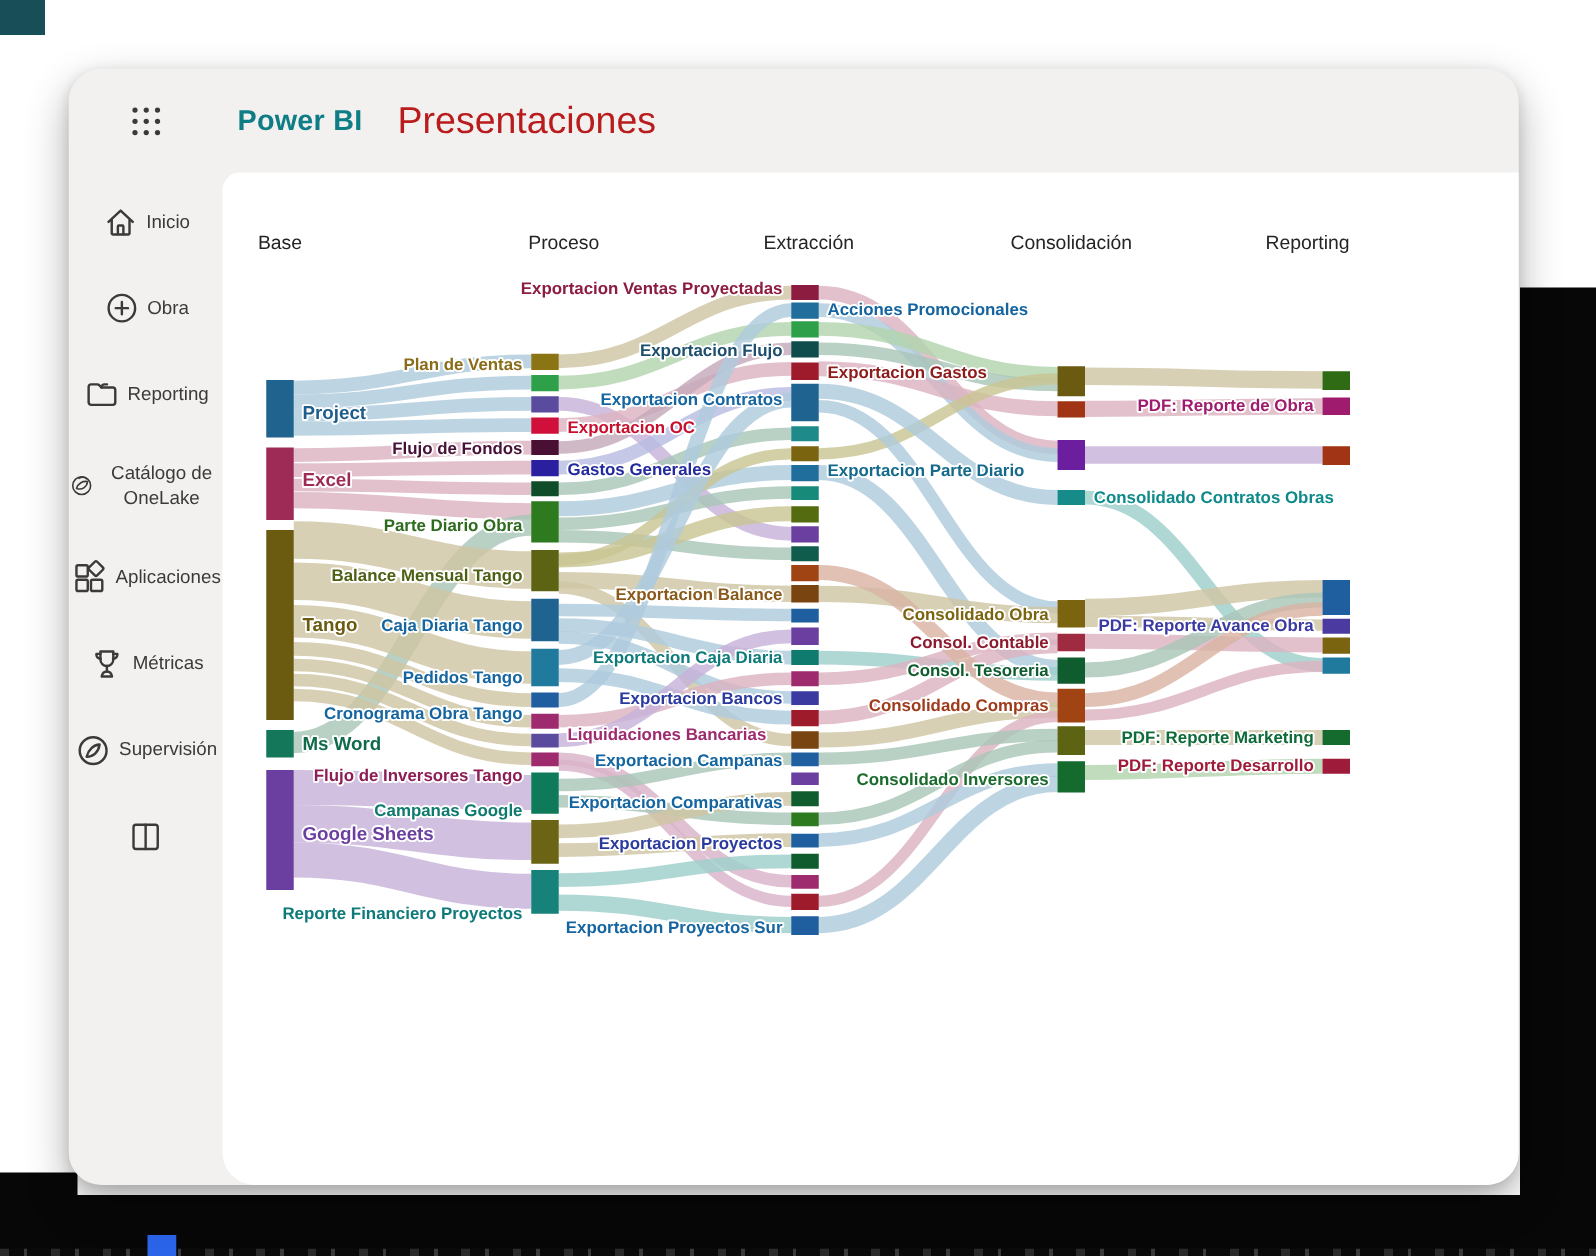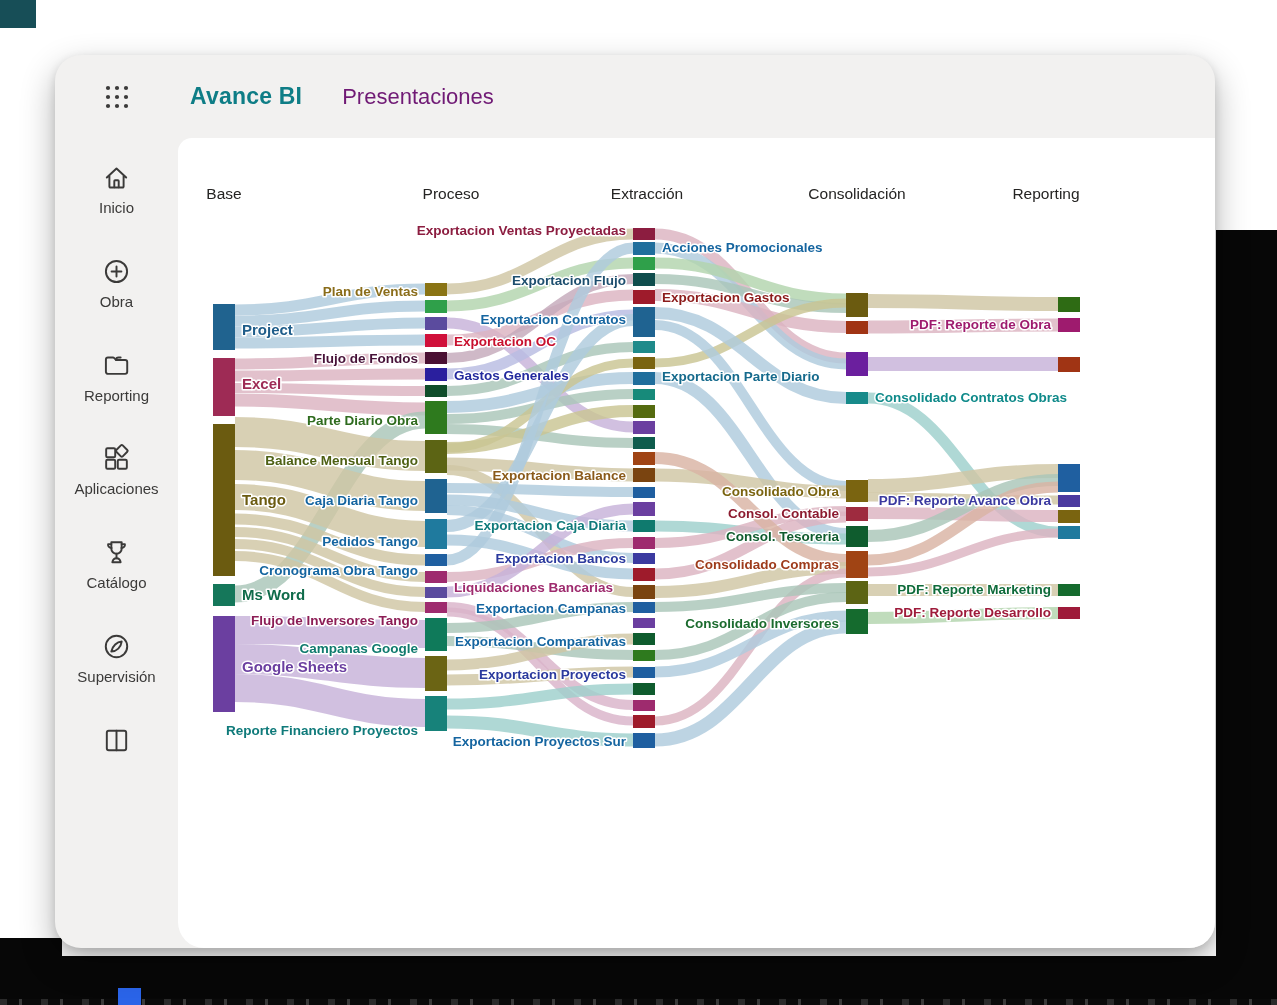--- a/index.html
+++ b/index.html
@@ -13,26 +13,26 @@
   .taskbar-accent{position:absolute;left:118px;top:988px;width:23px;height:17px;background:#2a64e8;}
   .noise{position:absolute;left:0;top:999px;width:1277px;height:6px;
     background:repeating-linear-gradient(90deg,#2a2a2a 0 7px,#0a0a0a 7px 19px,#3a3a3a 19px 22px,#0a0a0a 22px 41px);}
 
   
   .app-window{position:absolute;left:55px;top:55px;width:1160px;height:893px;background:#f2f1f0;
     border-radius:26px;box-shadow:0 14px 34px rgba(0,0,0,.30),0 3px 10px rgba(0,0,0,.12);overflow:hidden;}
   .app-header{position:absolute;left:0;top:0;right:0;height:83px;display:flex;align-items:center;}
   .waffle{margin-left:47px;width:30px;height:30px;display:flex;align-items:center;justify-content:center;cursor:pointer;}
   .app-title{margin-left:58px;font-size:23px;font-weight:bold;color:#0e7d86;letter-spacing:.2px;cursor:pointer;}
-  .page-title{margin-left:40px;font-size:22px;color:#701a75;}
+  .page-title{margin-left:28px;font-size:30px;color:#b91c1c;}
 
   
   .sidebar{position:absolute;left:0;top:83px;width:123px;bottom:0;display:flex;flex-direction:column;
     align-items:center;padding-top:24px;gap:38px;overflow:hidden;}
-  .side-item{display:flex;flex-direction:column;align-items:center;gap:5px;cursor:pointer;min-height:30px;}
+  .side-item{display:flex;flex-direction:row;align-items:center;gap:5px;cursor:pointer;min-height:30px;}
   .side-item svg{width:31px;height:31px;stroke:#3b3a39;fill:none;stroke-width:1.5;stroke-linecap:round;stroke-linejoin:round;}
   .side-label{font-size:15px;color:#3b3a39;text-align:center;line-height:1.32;max-width:110px;}
 
   
   .content-panel{position:absolute;left:123px;top:83px;right:0;bottom:0;background:#ffffff;
     border-radius:14px 0 0 26px;}
 
   
   .sankey-svg{position:absolute;left:0;top:0;width:1277px;height:1005px;pointer-events:none;}
   .col-title{font-family:"Liberation Sans",sans-serif;font-size:15.5px;fill:#252423;}
@@ -61,21 +61,21 @@
               <circle cx="24" cy="6" r="2.1"></circle>
             <circle cx="6" cy="15" r="2.1"></circle>
               <circle cx="15" cy="15" r="2.1"></circle>
               <circle cx="24" cy="15" r="2.1"></circle>
             <circle cx="6" cy="24" r="2.1"></circle>
               <circle cx="15" cy="24" r="2.1"></circle>
               <circle cx="24" cy="24" r="2.1"></circle>
           </g>
         </svg>
       </div>
-      <div class="app-title">Avance BI</div>
+      <div class="app-title">Power BI</div>
       <div class="page-title">Presentaciones</div>
     </div>
 
     <nav class="sidebar">
         <div class="side-item">
           <svg viewBox="0 0 24 24">
             <path d="M4.5 12 12 5l7.5 7M6.5 10.4V19a.8.8 0 0 0 .8.8h9.4a.8.8 0 0 0 .8-.8v-8.6"></path>
             <path d="M10.3 19.6v-4.8a.6.6 0 0 1 .6-.6h2.2a.6.6 0 0 1 .6.6v4.8"></path>
           </svg>
           <div class="side-label">Inicio</div>
@@ -86,38 +86,46 @@
             <path d="M12 8.2v7.6M8.2 12h7.6"></path>
           </svg>
           <div class="side-label">Obra</div>
         </div>
         <div class="side-item">
           <svg viewBox="0 0 24 24">
             <path d="M3.8 7.4c0-.9.7-1.6 1.6-1.6h3.8c.4 0 .8.2 1.1.5l1.4 1.4h7a1.6 1.6 0 0 1 1.6 1.6v7.6a1.6 1.6 0 0 1-1.6 1.6H5.4a1.6 1.6 0 0 1-1.6-1.6Z"></path>
             <path d="M11.7 7.7c0-1 .8-1.9 1.9-1.9h1.6"></path>
           </svg>
           <div class="side-label">Reporting</div>
+        </div>
+        <div class="side-item">
+          <svg viewBox="0 0 24 24">
+            <circle cx="12" cy="12" r="8.3"></circle>
+            <path d="M7.2 14.6C8.6 9.8 13.2 7.4 17.4 8.2c-.3 4.6-4.6 8.3-10.2 6.4Z"></path>
+            <path d="M9.5 5.2c2.2-1.4 5-1.2 6.9.3"></path>
+          </svg>
+          <div class="side-label">Catálogo de OneLake</div>
         </div>
         <div class="side-item">
           <svg viewBox="0 0 24 24">
             <rect x="4" y="4" width="7" height="7" rx="1"></rect>
             <rect x="4" y="13" width="7" height="7" rx="1"></rect>
             <rect x="13" y="13" width="7" height="7" rx="1"></rect>
             <rect x="12.6" y="2.6" width="7" height="7" rx="1" transform="rotate(45 16.1 6.1)"></rect>
           </svg>
           <div class="side-label">Aplicaciones</div>
         </div>
         <div class="side-item">
           <svg viewBox="0 0 24 24">
             <path d="M8 4h8v5a4 4 0 0 1-8 0Z"></path>
             <path d="M8 5.5H5.5a2.6 2.6 0 0 0 2.7 3M16 5.5h2.5a2.6 2.6 0 0 1-2.7 3"></path>
             <path d="M12 13v3.4"></path>
             <path d="M8.8 19.5c.3-1.8 1.6-3.1 3.2-3.1s2.9 1.3 3.2 3.1Z"></path>
           </svg>
-          <div class="side-label">Catálogo</div>
+          <div class="side-label">Métricas</div>
         </div>
         <div class="side-item">
           <svg viewBox="0 0 24 24">
             <circle cx="12" cy="12" r="8.3"></circle>
             <path d="M8 15.8c1-4.4 4.3-7.4 8-7.6-.6 4.4-3.7 7.6-8 7.6Z"></path>
           </svg>
           <div class="side-label">Supervisión</div>
         </div>
         <div class="side-item">
           <svg viewBox="0 0 24 24">

